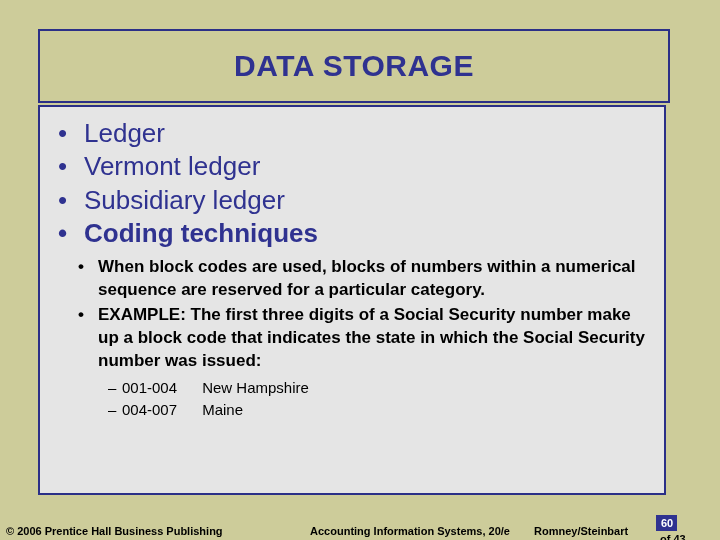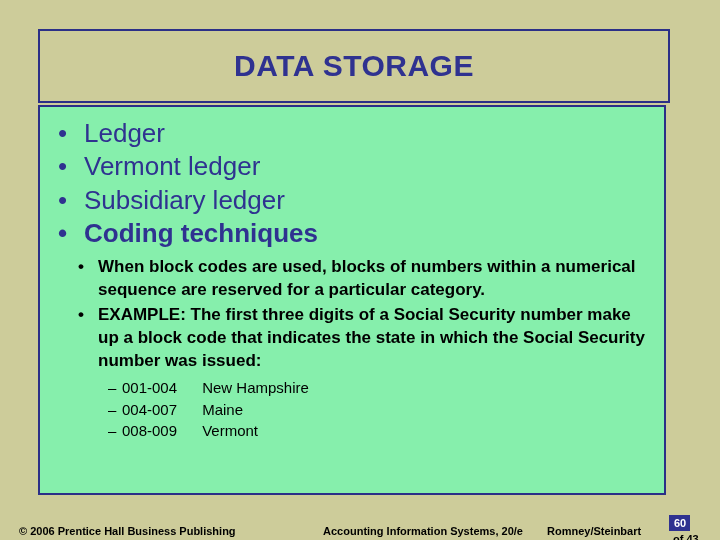--- a/index.html
+++ b/index.html
@@ -24,21 +24,21 @@
     font-size:30px;
     font-weight:bold;
     color:#2f3290;
     letter-spacing:0.5px;
   }
   .content-box{
     position:absolute;
     left:38px;top:105px;
     width:628px;height:390px;
     border:2px solid #2b2f87;
-    background:#86efac;
+    background:#e5e5e5;
     box-sizing:border-box;
     padding:10px 18px 0 18px;
   }
   ul.primary{
     list-style:none;
     margin:0 0 6px 0;
     padding:0;
   }
   ul.primary>li{
     font-size:26px;
@@ -91,21 +91,21 @@
   }
   .code{display:inline-block;width:76px}
   .footer{
     position:absolute;
     left:0;bottom:0;width:720px;height:18px;
     display:flex;align-items:center;
     font-size:11px;
     font-weight:bold;
     color:#000;
   }
-  .f-left{padding-left:19px;width:280px}
+  .f-left{padding-left:6px;width:280px}
   .f-mid{width:248px;text-align:center}
   .f-right{width:110px;text-align:left}
   .pg{
     margin-left:12px;
     display:inline-flex;align-items:flex-start;
     font-weight:bold;
     flex-direction:column;
   }
   .pgnum{
     background:#2f3290;color:#fff;
@@ -137,24 +137,20 @@
   </ul>
   <ul class="tertiary">
     <li>
       <span class="code">001-004</span>
       <span>New Hampshire</span>
     </li>
     <li>
       <span class="code">004-007</span>
       <span>Maine</span>
     </li>
-    <li>
-      <span class="code">008-009</span>
-      <span>Vermont</span>
-    </li>
   </ul>
 </div>
 
 <div class="footer">
   <div class="f-left">© 2006 Prentice Hall Business Publishing</div>
   <div class="f-mid">Accounting Information Systems, 20/e</div>
   <div class="f-right">Romney/Steinbart</div>
   <div class="pg">
     <span class="pgnum">60</span>
     <span class="pgtot">

